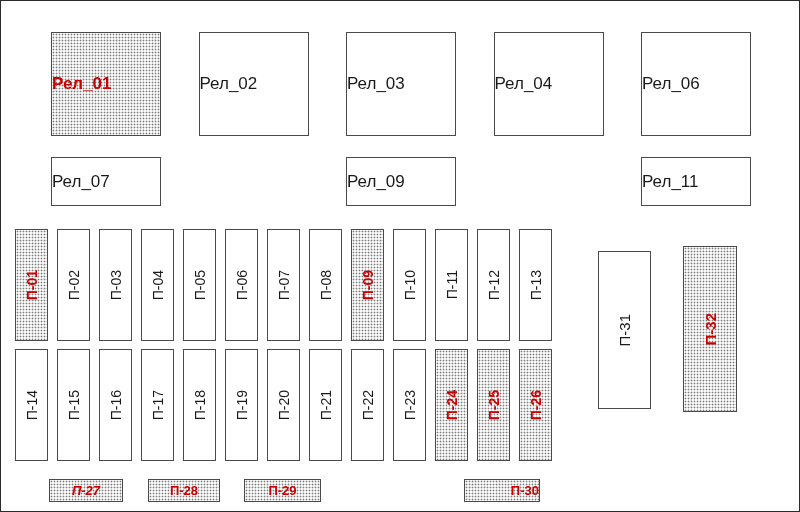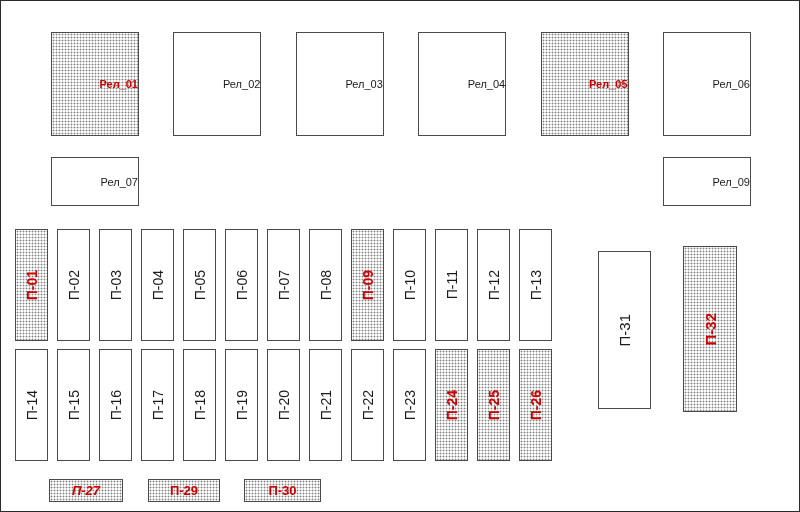--- a/index.html
+++ b/index.html
@@ -20,29 +20,29 @@
     display: flex;
     justify-content: space-between;
   }
 
   #relays-row-1 { left: 50px; top: 31px;  width: 700px; height: 104px; }
   #relays-row-2 { left: 50px; top: 156px; width: 700px; height: 49px;  }
   #fuses-row-1  { left: 14px; top: 228px; width: 537px; height: 112px; }
   #fuses-row-2  { left: 14px; top: 348px; width: 537px; height: 112px; }
 
   .relay {
-    width: 88px;
+    width: 110px;
     height: 100%;
     border: 1px solid #4a4a4a;
     background: #ffffff;
     color: #1a1a1a;
     display: flex;
     align-items: center;
-    justify-content: flex-end;
-    font-size: 11px;
+    justify-content: flex-start;
+    font-size: 17px;
   }
 
   .fuse {
     border: 1px solid #4a4a4a;
     background: #ffffff;
     color: #1a1a1a;
     display: flex;
     align-items: center;
     justify-content: center;
   }
@@ -85,34 +85,34 @@
       </div>
       <div class="relay">
         <span>Рел_02</span>
       </div>
       <div class="relay">
         <span>Рел_03</span>
       </div>
       <div class="relay">
         <span>Рел_04</span>
       </div>
-      <div class="relay hl">
-        <span>Рел_05</span>
-      </div>
       <div class="relay">
         <span>Рел_06</span>
       </div>
     </div>
   <div class="row" id="relays-row-2">
       <div class="relay">
         <span>Рел_07</span>
       </div>
       <div class="relay">
         <span>Рел_09</span>
       </div>
+      <div class="relay">
+        <span>Рел_11</span>
+      </div>
     </div>
   <div class="row" id="fuses-row-1">
       <div class="fuse v hl">
         <span>П-01</span>
       </div>
       <div class="fuse v">
         <span>П-02</span>
       </div>
       <div class="fuse v">
         <span>П-03</span>
@@ -195,19 +195,22 @@
       </div>
       <div class="fuse v hl">
         <span>П-32</span>
       </div>
     </div>
   <div id="fuses-bottom">
       <div class="fuse h hl">
         <span>П-27</span>
       </div>
       <div class="fuse h hl">
+        <span>П-28</span>
+      </div>
+      <div class="fuse h hl">
         <span>П-29</span>
       </div>
       <div class="fuse h hl">
         <span>П-30</span>
       </div>
     </div>
 </div>
 
 </body></html>

